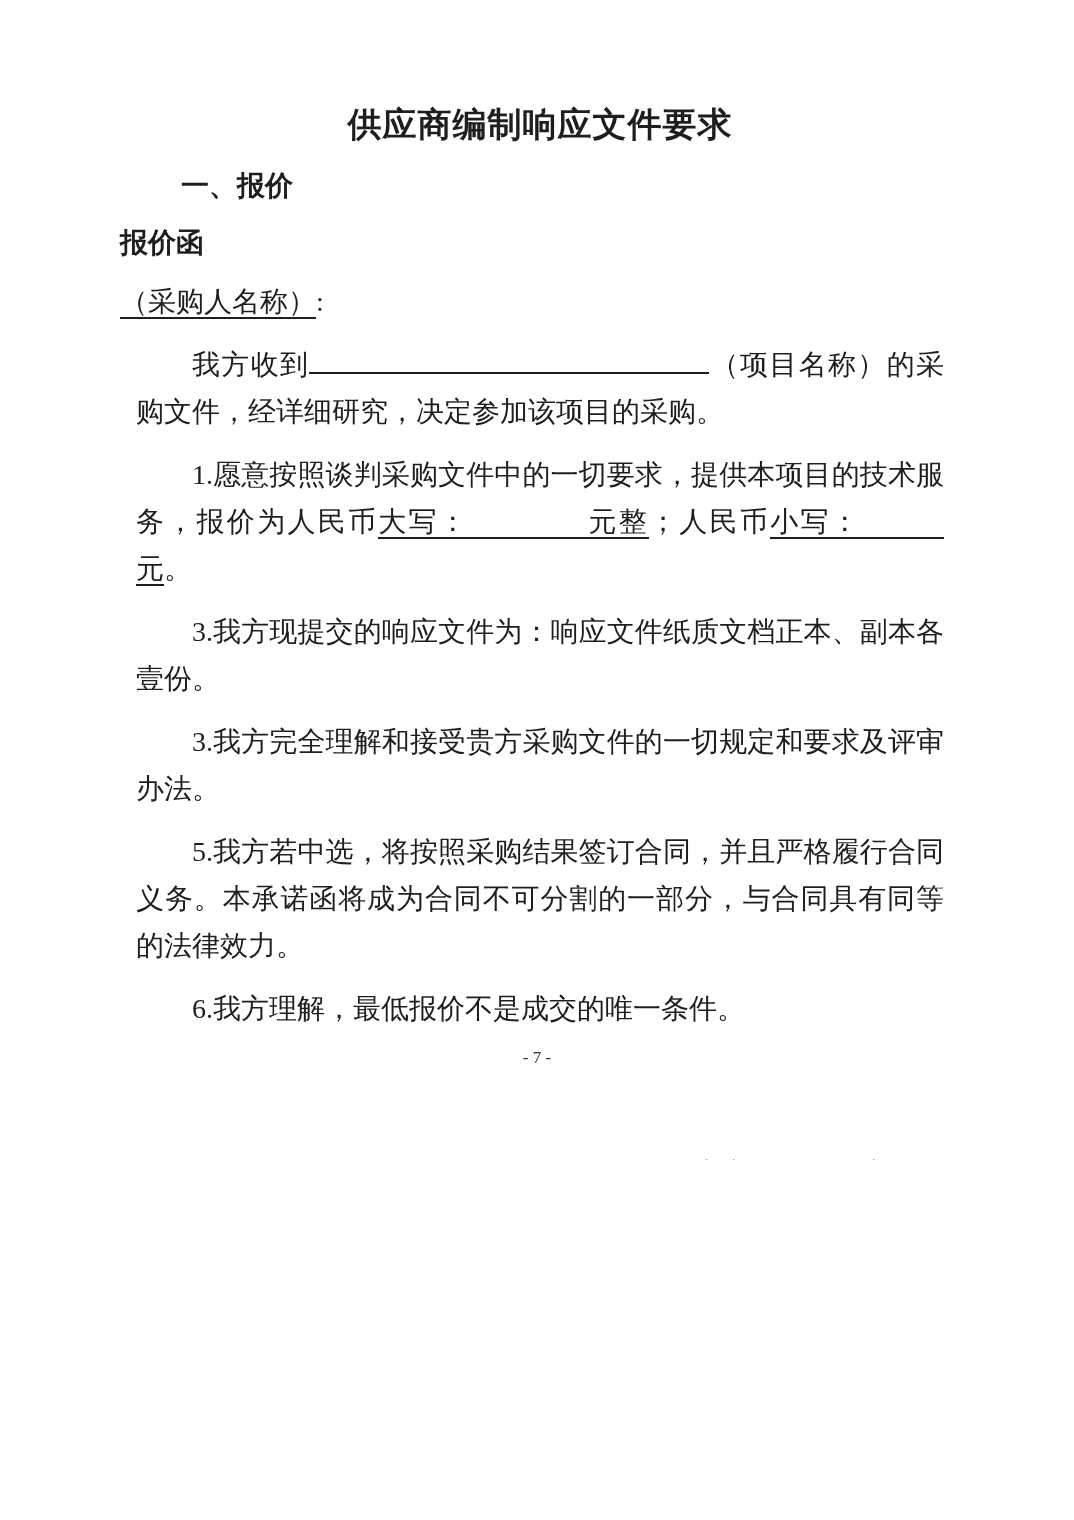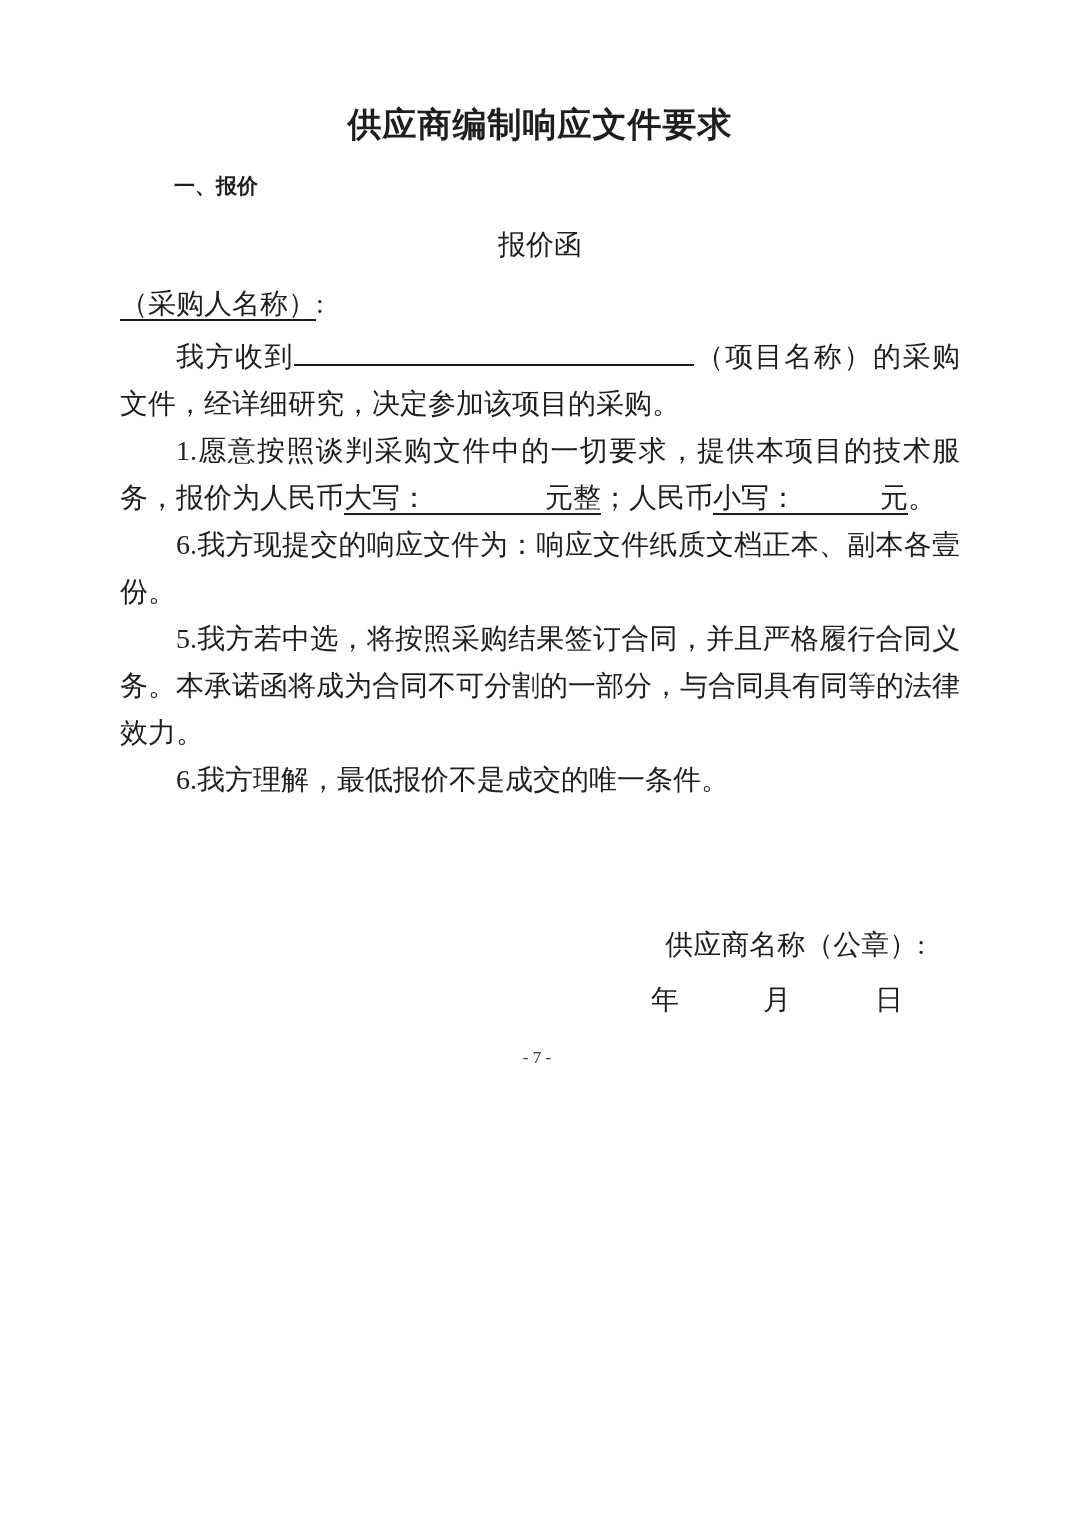--- a/index.html
+++ b/index.html
@@ -19,50 +19,50 @@
     font-weight: bold;
     font-size: 34px;
     line-height: 48px;
     text-align: center;
     letter-spacing: 1px;
     margin: 0 0 14px 0;
   }
   .h-sec {
     font-family: "Liberation Sans", sans-serif;
     font-weight: bold;
-    font-size: 21px;
+    font-size: 28px;
     line-height: 47px;
     text-indent: 2em;
-    margin: 12px;
+    margin: 5px;
   }
   .h-sub {
     font-size: 28px;
     line-height: 47px;
     text-indent: 2em;
     margin: 0;
   }
   .letter-title {
     font-family: "Liberation Sans", sans-serif;
-    font-weight: normal;
+    font-weight: bold;
     font-size: 28px;
     line-height: 47px;
-    text-align: center;
+    text-align: left;
     margin: 10px 0 0 0;
   }
   .addressee {
     font-size: 28px;
     line-height: 47px;
     margin: 12px 0 6px 0;
   }
   .body-p {
     font-size: 28px;
     line-height: 47px;
     text-indent: 2em;
     text-align: justify;
-    margin: 0;
+    margin: 16px;
   }
   .ul-group {
     border-bottom: 2px solid #1e1e1e;
   }
   .blank {
     display: inline-block;
     vertical-align: baseline;
     height: 1em;
   }
   .blank-project { width: 400px; border-bottom: 2px solid #1e1e1e; }
@@ -104,21 +104,22 @@
 
 
   <h3 class="letter-title">报价函</h3>
 
   <p class="addressee"><span class="ul-group">（采购人名称）</span><span>:</span></p>
 
   <p class="body-p"><span>我方收到</span><span class="blank blank-project"></span><span>（项目名称）的采购文件，经详细研究，决定参加该项目的采购。</span></p>
 
   <p class="body-p"><span>1.愿意按照谈判采购文件中的一切要求，提供本项目的技术服务，报价为人民币</span><span class="ul-group"><span>大写：</span><span class="blank blank-words"></span><span>元整</span></span><span>；人民币</span><span class="ul-group"><span>小写：</span><span class="blank blank-figures"></span><span>元</span></span><span>。</span></p>
 
-  <p class="body-p">6.我方现提交的响应文件为：响应文件纸质文档正本、副本各壹份。</p>
+  <p class="body-p">3.我方现提交的响应文件为：响应文件纸质文档正本、副本各壹份。</p>
+  <p class="body-p">3.我方完全理解和接受贵方采购文件的一切规定和要求及评审办法。</p>
   <p class="body-p">5.我方若中选，将按照采购结果签订合同，并且严格履行合同义务。本承诺函将成为合同不可分割的一部分，与合同具有同等的法律效力。</p>
   <p class="body-p">6.我方理解，最低报价不是成交的唯一条件。</p>
 
   <div class="sign-block">
     <p class="sign-name">供应商名称（公章）:</p>
     <p class="sign-date">年　　　月　　　日</p>
   </div>
 
   <div class="footer">- 7 -</div>
 

